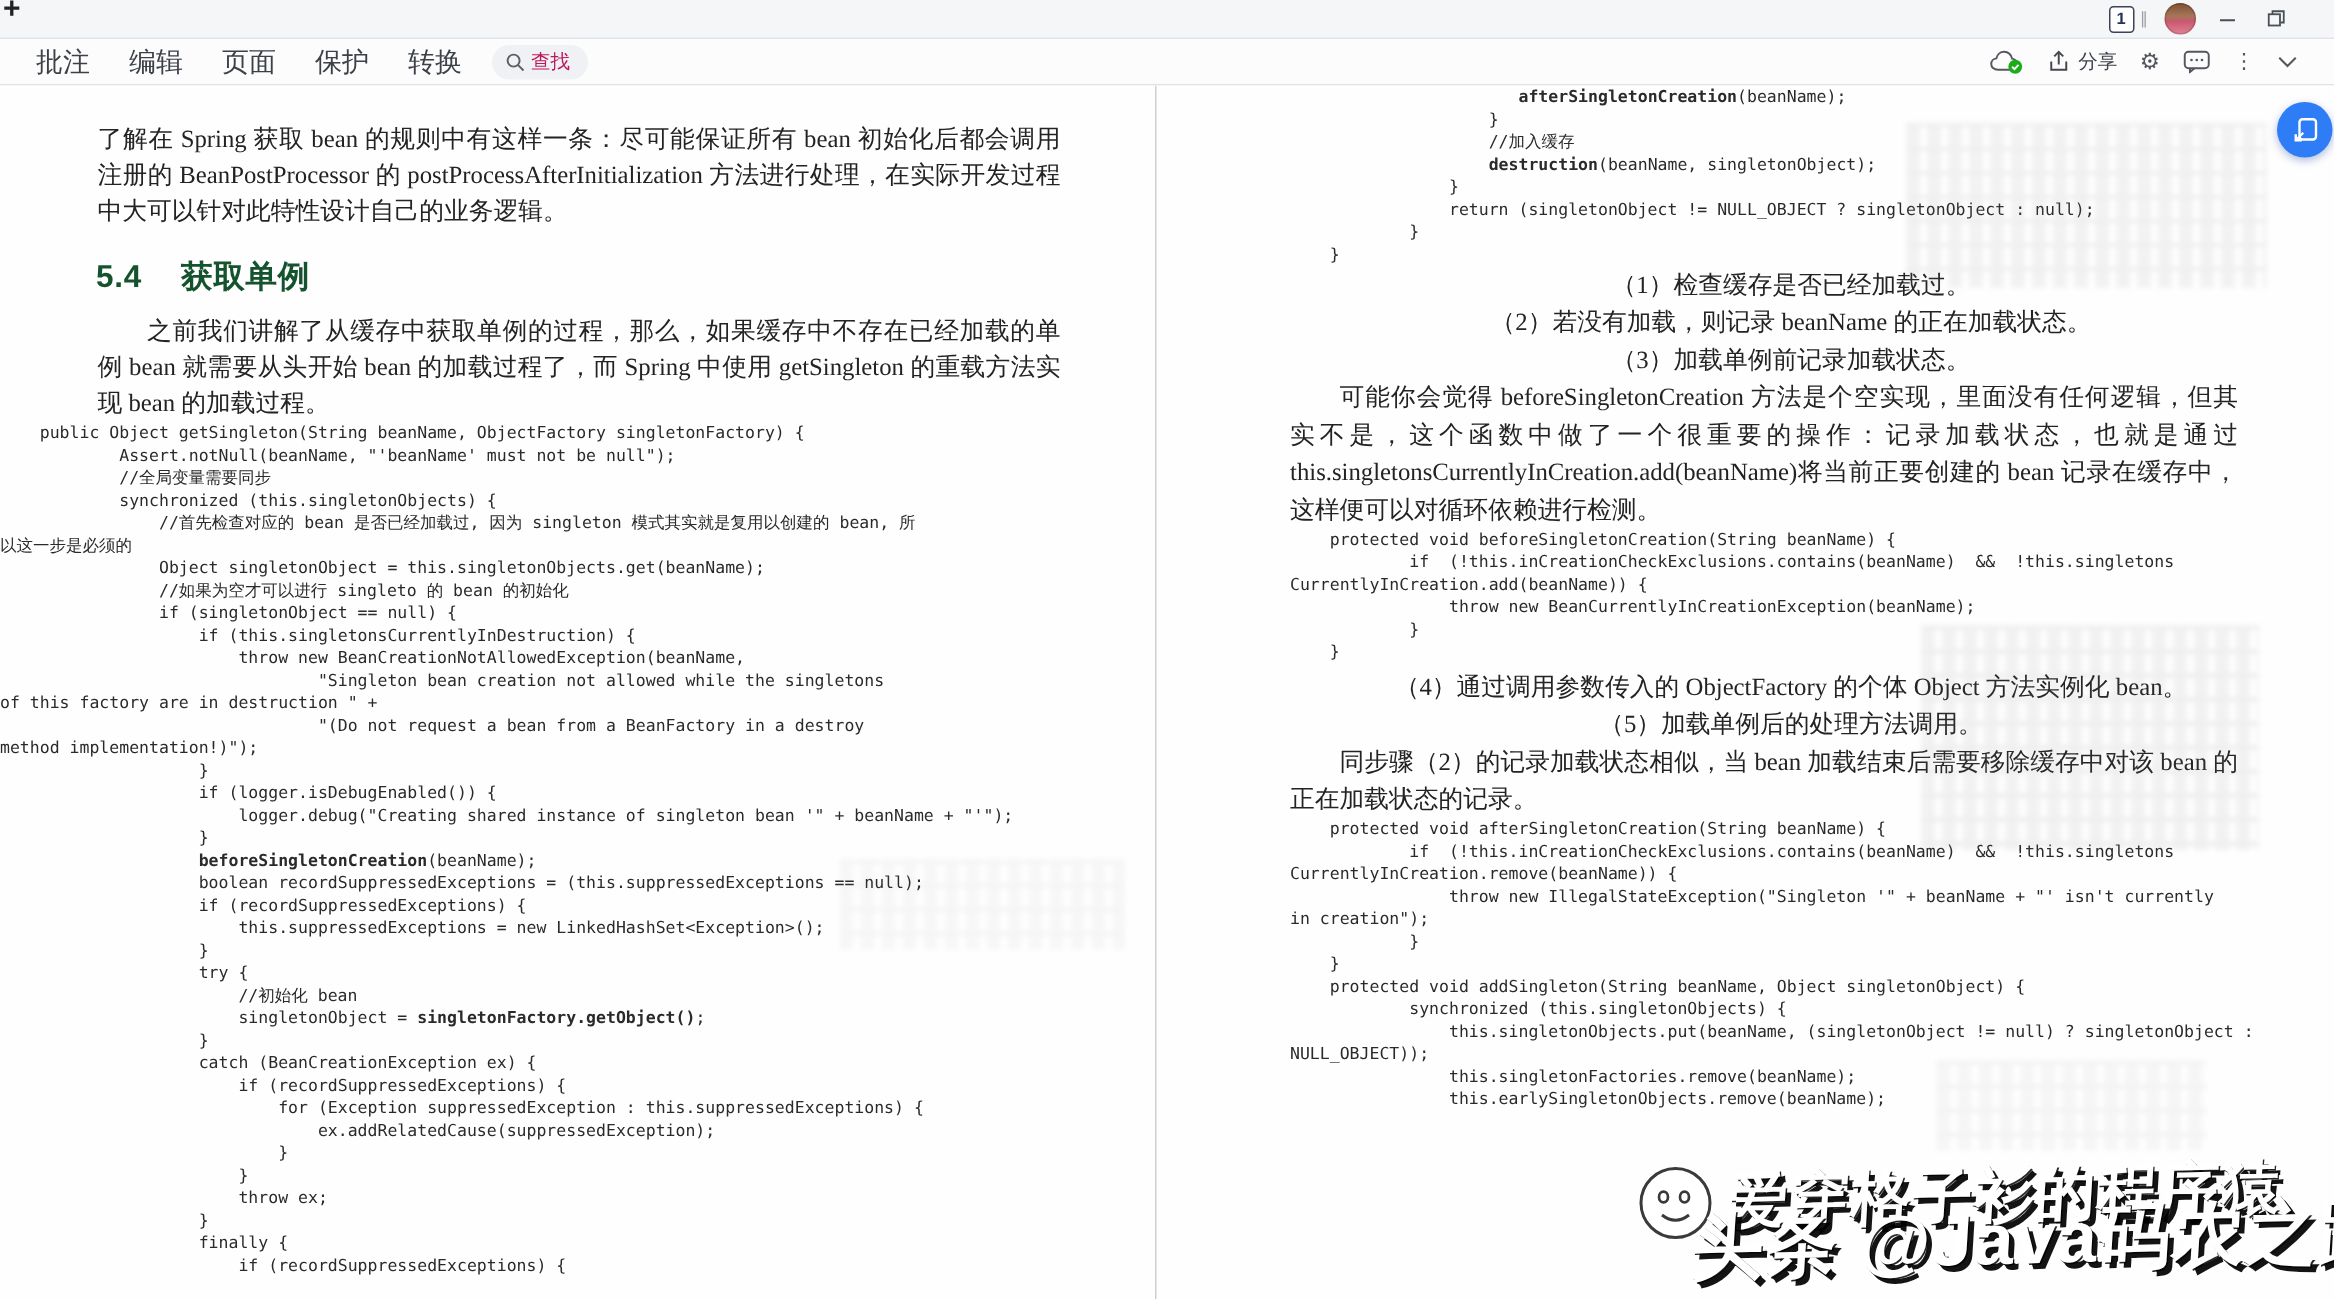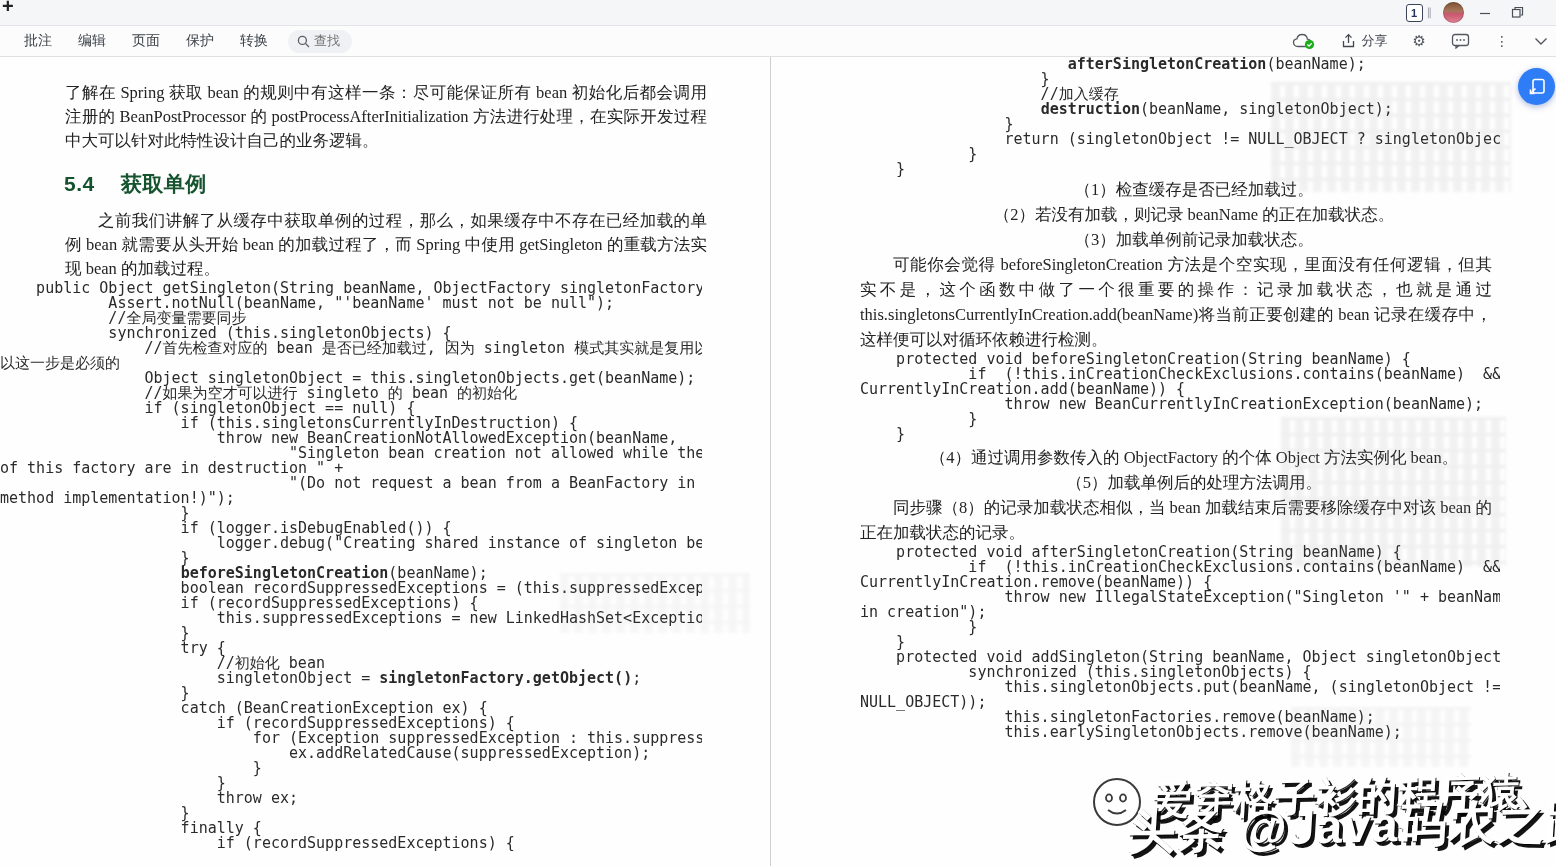--- a/index.html
+++ b/index.html
@@ -10,36 +10,36 @@
   .newtab{position:absolute;left:2px;top:-5px;font-size:20px;font-weight:700;color:#222;}
   .tb-right{position:absolute;right:28px;top:0;height:25px;display:flex;align-items:center;gap:10px;}
   .page-badge{width:15px;height:16px;border:1.6px solid #3c4356;border-radius:3px;font-size:11px;font-weight:700;color:#25335c;display:flex;align-items:center;justify-content:center;background:#fff;}
   .badge-bars{color:#9aa0aa;font-size:11px;letter-spacing:1px;margin-left:-6px;}
   .avatar{width:21px;height:21px;border-radius:50%;background:linear-gradient(180deg,#7d4f33 0%,#a5765a 42%,#c9586e 58%,#e28296 100%);box-shadow:inset 0 0 0 1px rgba(0,0,0,.15);}
   .winbtn{width:22px;height:20px;display:flex;align-items:center;justify-content:center;color:#4a4f57;}
 
   
   .menubar{position:absolute;left:0;top:26px;width:1556px;height:30px;background:#fcfcfd;border-bottom:1px solid #dfe1e4;display:flex;align-items:center;}
   .menu-items{display:flex;align-items:center;gap:26px;padding-left:24px;}
-  .menu-item{font-size:14px;color:#3c4148;cursor:default;}
+  .menu-item{font-size:18px;color:#3c4148;cursor:default;}
   .search-pill{margin-left:20px;height:23px;padding:0 12px 0 9px;border-radius:12px;background:#f0f1f4;display:flex;align-items:center;gap:4px;}
-  .search-pill span{font-size:13px;color:#737373;}
-  .mb-right{margin-left:auto;display:flex;align-items:center;gap:25px;padding-right:8px;}
+  .search-pill span{font-size:13px;color:#be185d;}
+  .mb-right{margin-left:auto;display:flex;align-items:center;gap:15px;padding-right:24px;}
   .share-wrap{display:flex;align-items:center;gap:4px;}
   .share-wrap span{font-size:13px;color:#3c4148;}
   .glyph{font-family:"DejaVu Sans",sans-serif;color:#53575e;}
   .gear{font-size:15px;}
   .kebab{font-size:14px;letter-spacing:0;}
 
   
   .doc{position:absolute;left:0;top:57px;width:1556px;height:809px;background:#fffefe;overflow:hidden;}
   .page-divider{position:absolute;left:770px;top:0;width:1px;height:809px;background:#cfcfcf;}
   .ink{color:#232323;}
   .serif{font-family:"Liberation Serif","DejaVu Serif",serif;text-align:center;}
-  pre.code{font-family:"DejaVu Sans Mono","Liberation Mono",monospace;font-size:15px;line-height:15px;color:#2a2a2a;margin:0;white-space:pre;overflow:hidden;}
+  pre.code{font-family:"DejaVu Sans Mono","Liberation Mono",monospace;font-size:11px;line-height:15px;color:#2a2a2a;margin:0;white-space:pre;overflow:hidden;}
   .b{font-weight:700;}
 
   .page-left{position:absolute;left:0;top:16px;width:770px;height:809px;}
   .pl-intro{margin:8px 0 0 65px;width:642px;font-size:16.5px;line-height:24px;text-align:justify;}
   .pl-heading{margin:17px 0 0 64px;font-size:21px;font-weight:700;color:#14532d;letter-spacing:.5px;}
   .pl-heading .hnum{margin-right:26px;}
   .pl-para{margin:11px 0 0 65px;width:642px;font-size:16.5px;line-height:24px;text-align:justify;text-indent:2em;}
   .pl-code{margin:8px 0 0 65px;width:702px;}
 
   .page-right{position:absolute;left:771px;top:0;width:785px;height:809px;}
@@ -199,21 +199,21 @@
         <div class="pr-item ink serif">（3）加载单例前记录加载状态。</div>
         <div class="pr-para ink serif">可能你会觉得 beforeSingletonCreation 方法是个空实现，里面没有任何逻辑，但其实不是，这个函数中做了一个很重要的操作：记录加载状态，也就是通过 this.singletonsCurrentlyInCreation.add(beanName)将当前正要创建的 bean 记录在缓存中，这样便可以对循环依赖进行检测。</div>
         <pre class="code pr-code mt5">    protected void beforeSingletonCreation(String beanName) {
             if  (!this.inCreationCheckExclusions.contains(beanName)  &amp;&amp;  !this.singletons
 CurrentlyInCreation.add(beanName)) {
                 throw new BeanCurrentlyInCreationException(beanName);
             }
     }</pre>
         <div class="pr-item ink serif mt3">（4）通过调用参数传入的 ObjectFactory 的个体 Object 方法实例化 bean。</div>
         <div class="pr-item ink serif">（5）加载单例后的处理方法调用。</div>
-        <div class="pr-para ink serif">同步骤（8）的记录加载状态相似，当 bean 加载结束后需要移除缓存中对该 bean 的正在加载状态的记录。</div>
+        <div class="pr-para ink serif">同步骤（2）的记录加载状态相似，当 bean 加载结束后需要移除缓存中对该 bean 的正在加载状态的记录。</div>
         <pre class="code pr-code mt5">    protected void afterSingletonCreation(String beanName) {
             if  (!this.inCreationCheckExclusions.contains(beanName)  &amp;&amp;  !this.singletons
 CurrentlyInCreation.remove(beanName)) {
                 throw new IllegalStateException("Singleton '" + beanName + "' isn't currently
 in creation");
             }
     }</pre>
         <pre class="code pr-code mt3">    protected void addSingleton(String beanName, Object singletonObject) {
             synchronized (this.singletonObjects) {
                 this.singletonObjects.put(beanName, (singletonObject != null) ? singletonObject :

